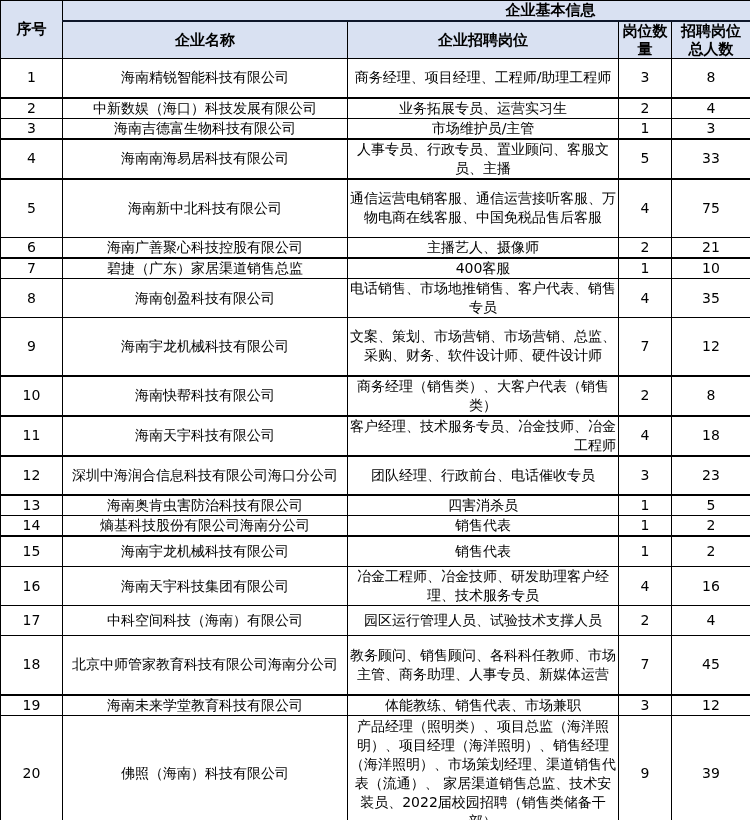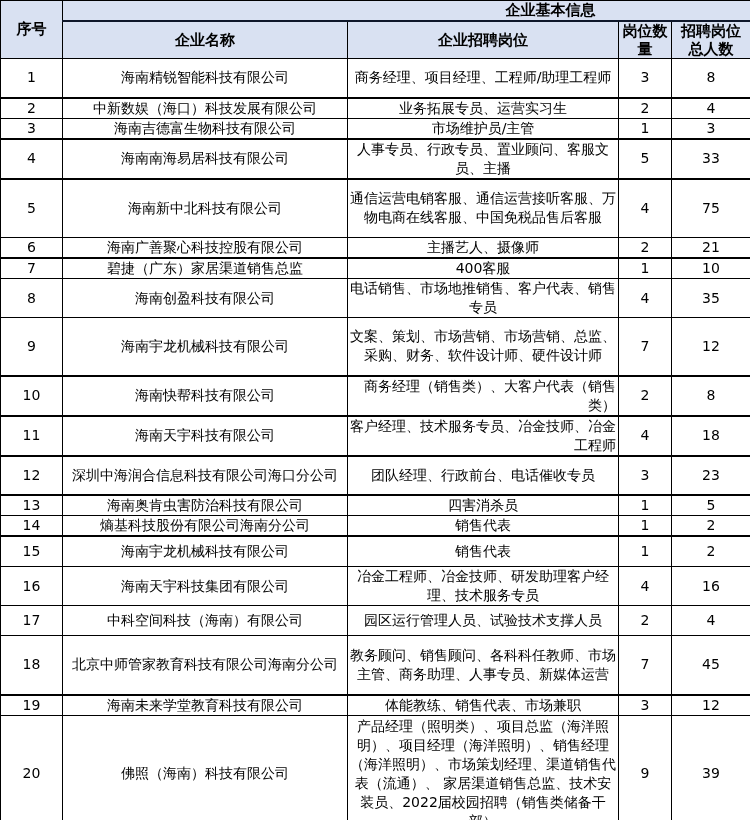--- a/index.html
+++ b/index.html
@@ -94,21 +94,21 @@
     <tr style="height:58px">
       <td>9</td>
       <td>海南宇龙机械科技有限公司</td>
       <td>文案、策划、市场营销、市场营销、总监、采购、财务、软件设计师、硬件设计师</td>
       <td>7</td>
       <td>12</td>
     </tr>
     <tr style="height:39px" class="thick-top">
       <td>10</td>
       <td>海南快帮科技有限公司</td>
-      <td style="text-align:right">商务经理（销售类）、大客户代表（销售类）</td>
+      <td style="text-align:center">商务经理（销售类）、大客户代表（销售类）</td>
       <td>2</td>
       <td>8</td>
     </tr>
     <tr style="height:39px" class="thick-top">
       <td>11</td>
       <td>海南天宇科技有限公司</td>
       <td style="text-align:right">客户经理、技术服务专员、冶金技师、冶金工程师</td>
       <td>4</td>
       <td>18</td>
     </tr>

